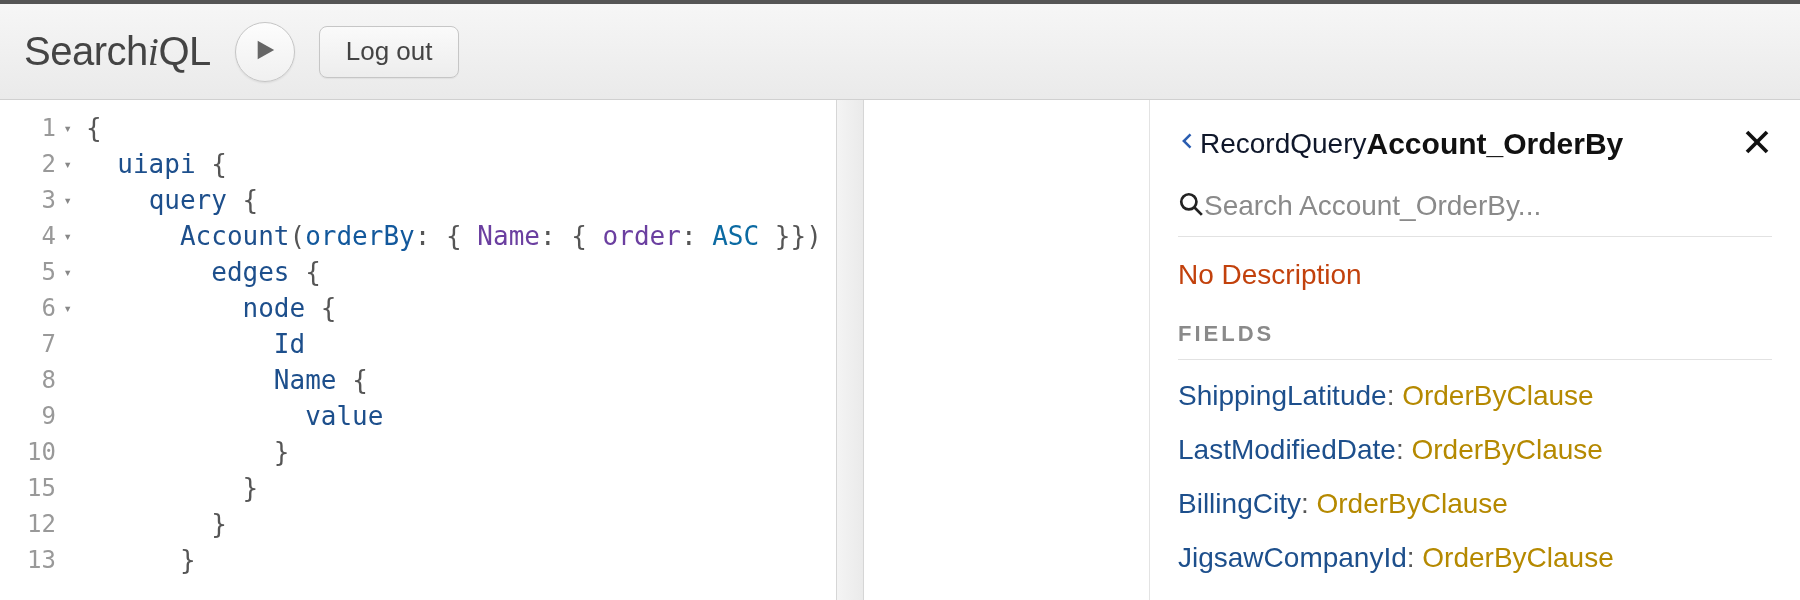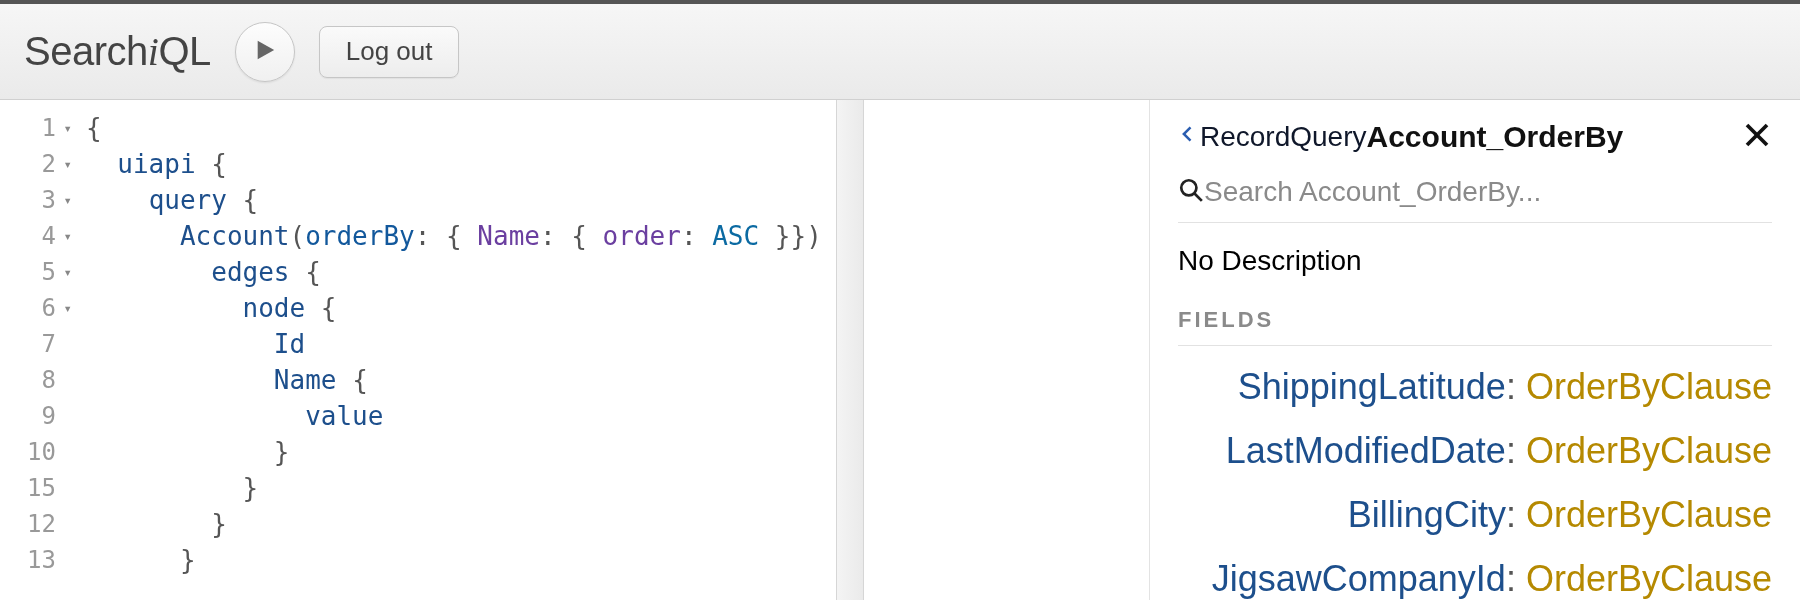--- a/index.html
+++ b/index.html
@@ -66,24 +66,24 @@
   .docs-header { display: flex; align-items: center; height: 64px; }
   .back-link { display: flex; align-items: center; color: #0f172a; font-size: 28px; cursor: pointer; gap: 2px;}
   .back-link svg { width: 20px; height: 28px; }
   .docs-title { flex:1; font-size: 30px; font-weight: 700; color: #111; }
   .close-btn { cursor:pointer; color:#111; }
   .close-btn svg { width: 30px; height: 30px; }
   .search-row { display: flex; align-items: center; border-bottom: 1px solid #e2e2e2; padding: 10px 0 14px 0; margin-top: 4px;}
   .search-row svg { width: 26px; height: 26px; color:#333; flex-shrink:0;}
   .search-input { border:none; outline:none; font-size: 28px; color:#333; flex:1; background:transparent;}
   .search-input::placeholder { color:#8a8a8a; }
-  .no-desc { font-size: 28px; color:#000000; padding: 22px 0 30px 0; }
+  .no-desc { font-size: 28px; color:#c2410c; padding: 22px 0 30px 0; }
   .section-label { font-size: 22px; letter-spacing: 3px; color:#8a8a8a; font-weight:700; padding-bottom: 12px; border-bottom:1px solid #e2e2e2; }
   .field-list { padding-top: 20px; display:flex; flex-direction:column; gap: 22px; }
-  .field-row { font-size: 36px; text-align: right; }
+  .field-row { font-size: 28px; }
   .field-name { color:#1d4f8c; }
   .field-colon { color:#555; }
   .field-type { color:#b58900; }
 </style>
 </head>
 <body>
 
 <div class="root">
   <div class="topbar-border"></div>
 

